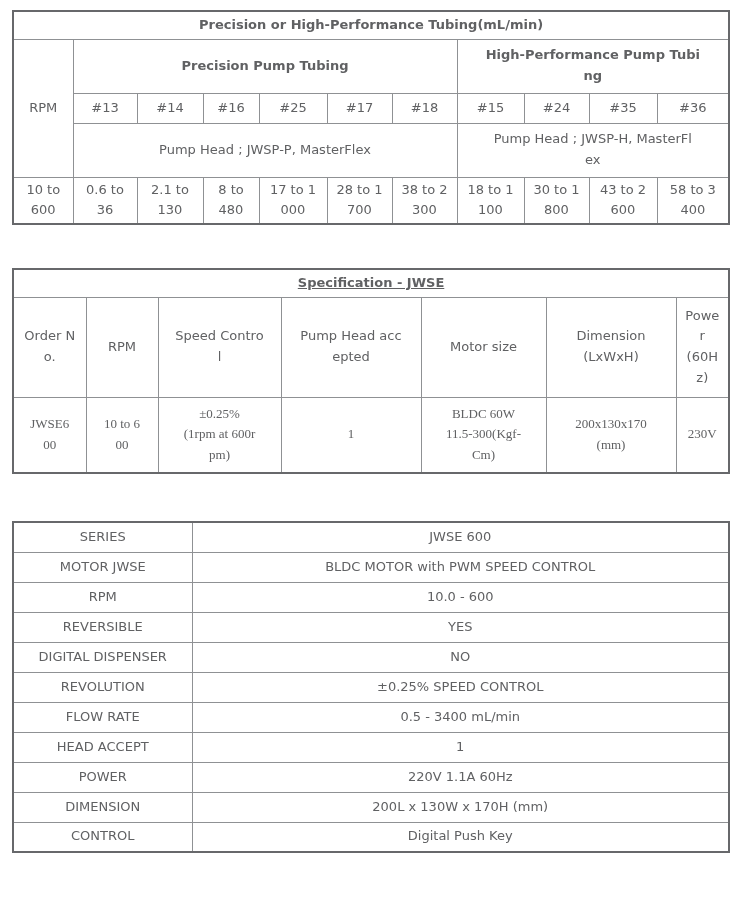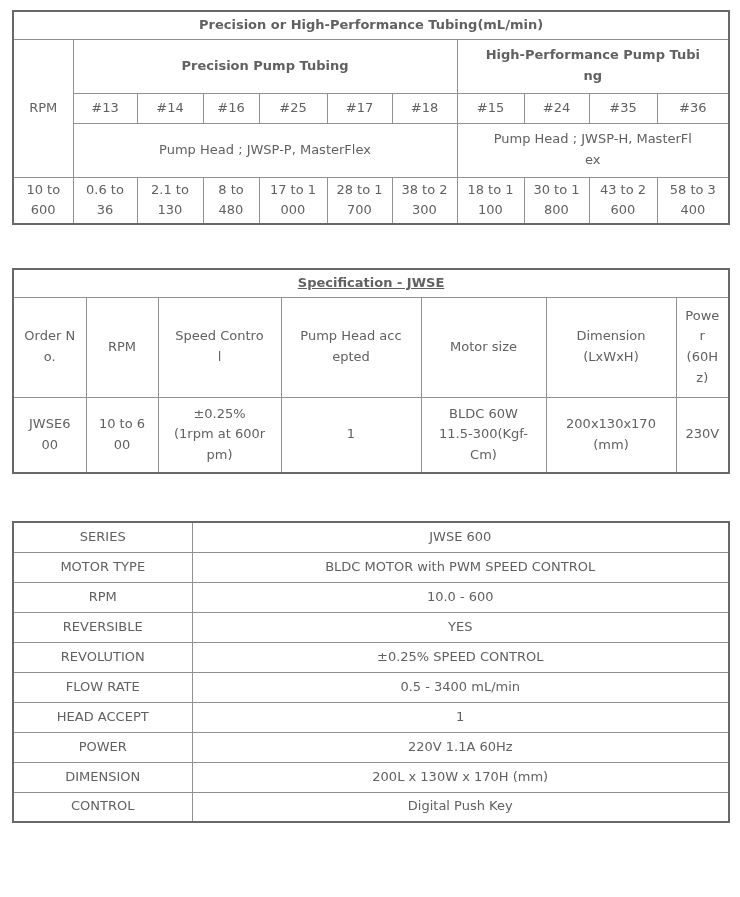--- a/index.html
+++ b/index.html
@@ -39,21 +39,21 @@
   td.bold-cell { font-weight: bold; color: #4a4b4d; }
 
   tr.r-title  { height: 28px; }
   tr.r-group  { height: 54px; }
   tr.r-sizes  { height: 30px; }
   tr.r-pump   { height: 54px; }
   tr.r-data   { height: 46px; }
 
   tr.s-title  { height: 28px; text-decoration: underline; }
   tr.s-header { height: 100px; }
-  tr.s-data   { height: 76px; }
+  tr.s-data   { height: 76px; font-family: Liberation Serif, serif; }
 
   table.tbl-detail { margin-top: 47px; }
   table.tbl-spec   { margin-top: 43px; }
   tr.d-row { height: 30px; }
 </style>
 </head>
 <body>
 
 <div class="page">
 
@@ -178,32 +178,36 @@
     <colgroup>
       <col style="width:179px">
         <col style="width:537px">
     </colgroup>
     <tbody>
         <tr class="d-row">
       <td>SERIES</td>
       <td>JWSE 600</td>
     </tr>
     <tr class="d-row">
-      <td>MOTOR TYPE</td>
+      <td>MOTOR JWSE</td>
       <td>BLDC MOTOR with PWM SPEED CONTROL</td>
     </tr>
     <tr class="d-row">
       <td>RPM</td>
       <td>10.0 - 600</td>
     </tr>
     <tr class="d-row">
       <td>REVERSIBLE</td>
       <td>YES</td>
     </tr>
     <tr class="d-row">
+      <td>DIGITAL DISPENSER</td>
+      <td>NO</td>
+    </tr>
+    <tr class="d-row">
       <td>REVOLUTION</td>
       <td>±0.25% SPEED CONTROL</td>
     </tr>
     <tr class="d-row">
       <td>FLOW RATE</td>
       <td>0.5 - 3400 mL/min</td>
     </tr>
     <tr class="d-row">
       <td>HEAD ACCEPT</td>
       <td>1</td>

